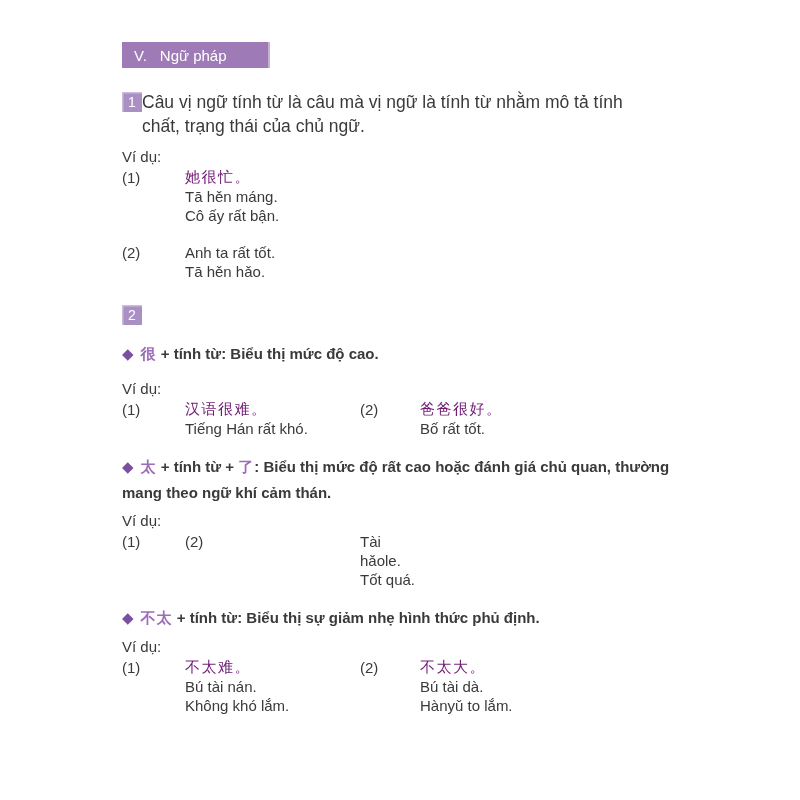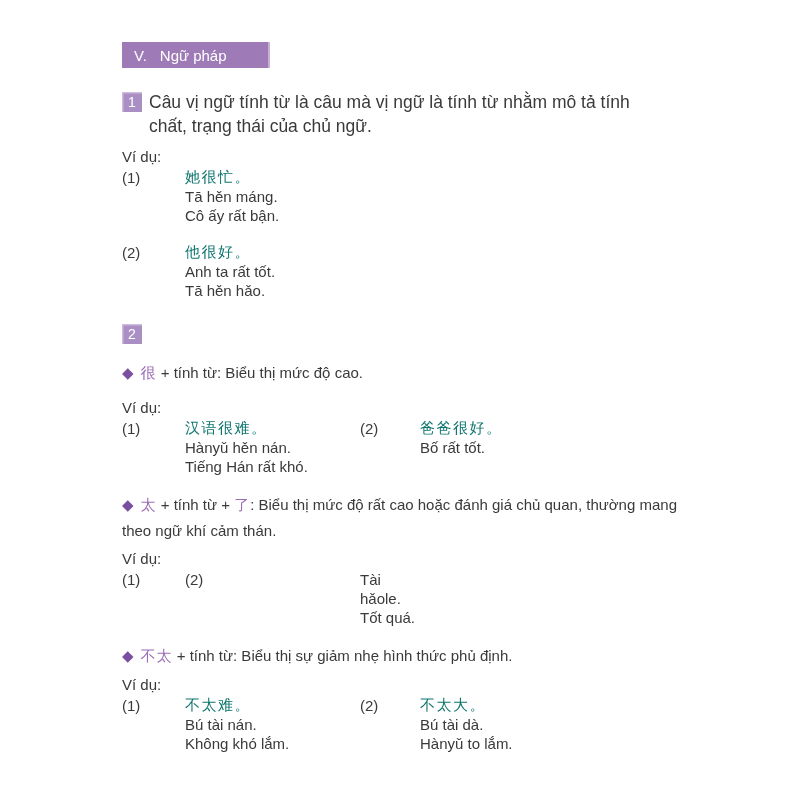--- a/index.html
+++ b/index.html
@@ -36,45 +36,46 @@
   .num-box {
     flex:0 0 20px;
     width:20px; height:20px;
     background:#AA8FC5;
     color:#ffffff;
     font-size:14px;
     display:flex; align-items:center; justify-content:center;
     margin-top:2px;
     box-shadow: inset 1.5px 1.5px 0 rgba(255,255,255,0.4);
   }
-  .num-heading .h-text { margin-left:7px; max-width:520px; }
+  .num-heading .h-text { max-width:520px; }
   
   .vi-label { font-size:15px; line-height:19px; margin-top:9px; }
   
   .ex-row {
     display:grid;
     grid-template-columns:63px 175px 60px 1fr;
     font-size:15px;
     line-height:19px;
     margin-top:2px;
   }
   .ex-row.single { grid-template-columns:63px 1fr; }
   .ex-row.gap-top { margin-top:18px; }
   .zh {
-    color:#0f766e;
+    color:#701a75;
     font-family:"DejaVu Serif","Liberation Serif",serif;
     letter-spacing:1.5px;
     font-size:15px;
   }
   
   .rule {
     font-size:15px;
     line-height:25px;
     margin-top:16px;
     width:562px;
+    font-weight:bold;
   }
   .rule .bullet { color:#7B4FA0; font-size:15px; margin-right:7px; }
   .rule .term {
     color:#9C6CB8;
     font-family:"DejaVu Serif","Liberation Serif",serif;
     letter-spacing:1px;
   }
   .mt6  { margin-top:6px; }
   .mt12 { margin-top:12px; }
 </style>
@@ -100,41 +101,39 @@
     <div>
       <div class="zh">她很忙。</div>
       <div>Tā hěn máng.</div>
       <div>Cô ấy rất bận.</div>
     </div>
   </div>
 
   <div class="ex-row single gap-top">
     <span>(2)</span>
     <div>
-      <div class="zh">他很好。</div>
       <div>Anh ta rất tốt.</div>
       <div>Tā hěn hǎo.</div>
     </div>
   </div>
 
   <div class="num-heading">
     <span class="num-box">2</span>
   </div>
 
   <div class="rule">
     <span class="bullet">◆</span><span class="term">很</span><span> + tính từ: Biểu thị mức độ cao.</span>
   </div>
 
   <div class="vi-label mt12">Ví dụ:</div>
 
   <div class="ex-row">
     <span>(1)</span>
     <div>
       <div class="zh">汉语很难。</div>
-      <div>Hànyǔ hěn nán.</div>
       <div>Tiếng Hán rất khó.</div>
     </div>
     <span>(2)</span>
     <div>
       <div class="zh">爸爸很好。</div>
       <div>Bố rất tốt.</div>
     </div>
   </div>
 
   <div class="rule">

